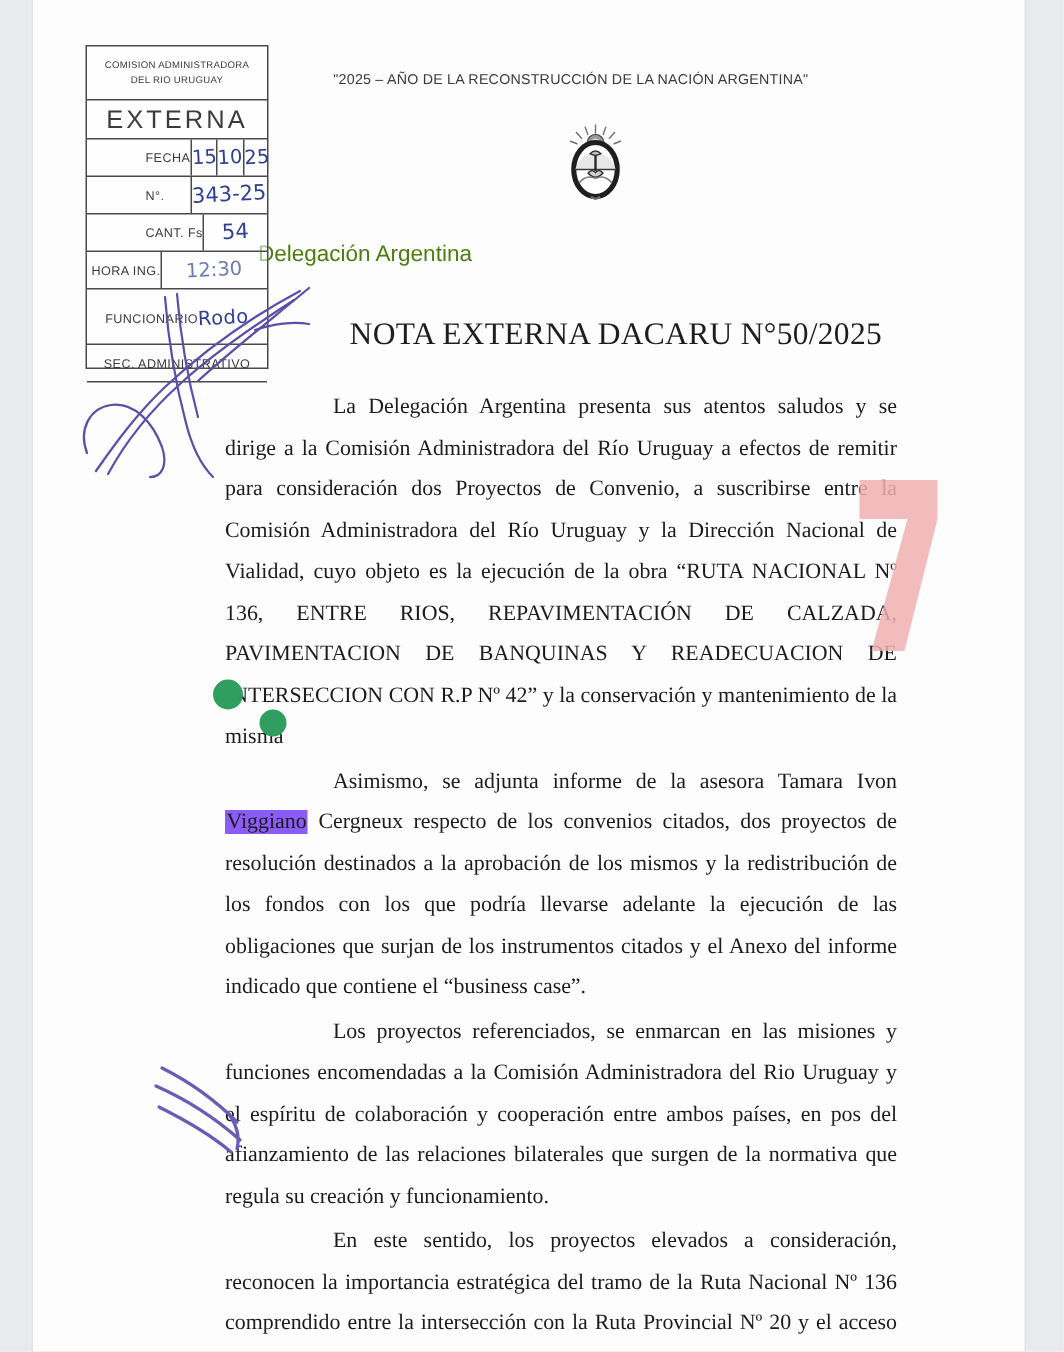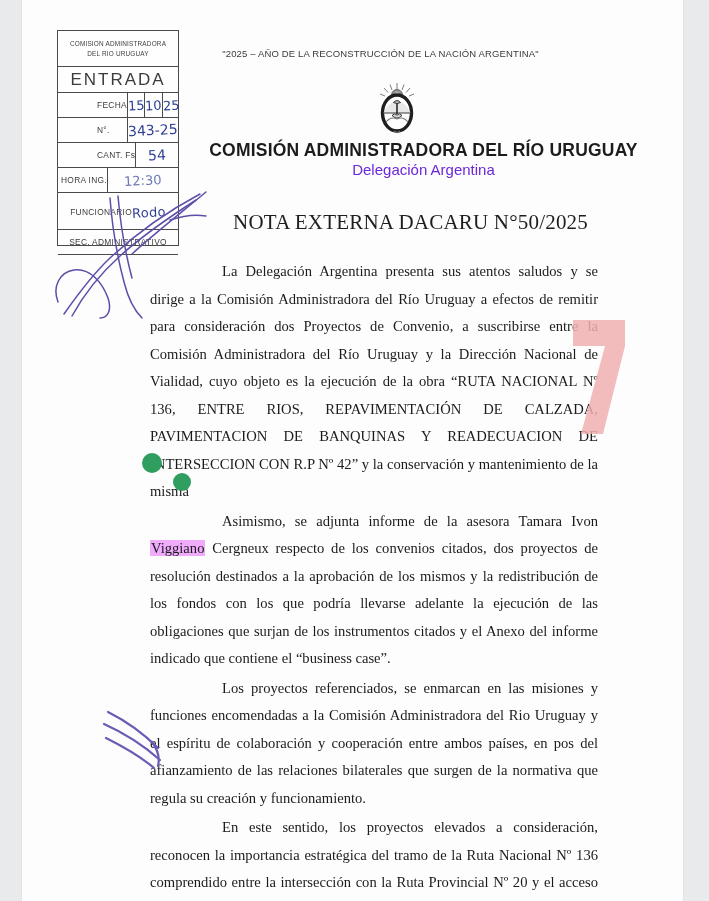--- a/index.html
+++ b/index.html
@@ -65,24 +65,24 @@
     font-size: 17.5px;
     letter-spacing: 0.2px;
     color: #1c1c1c;
     white-space: nowrap;
   }
   .org-sub {
     position: absolute;
     left: 150px;
     right: 8px;
     top: 161px;
-    text-align: center;
+    text-align: left;
     font-family: "Liberation Sans", sans-serif;
     font-size: 15px;
-    color: #6d28d9;
+    color: #4d7c0f;
   }
   .nota {
     position: absolute;
     left: 0;
     right: 95px;
     top: 210px;
     text-align: right;
     font-size: 21px;
     color: #1e1e1e;
     letter-spacing: 0.2px;
@@ -100,21 +100,21 @@
     text-align: justify;
     text-justify: inter-word;
   }
   .body-text p {
     margin: 0 0 2px 0;
     text-indent: 72px;
   }
   .body-text p.last { margin-bottom: 0; }
 
   .hl-green {
-    background: #f0abfc;
+    background: #8b5cf6;
     padding: 0 1px;
   }
 
   
   .watermark-7 {
     position: absolute;
     left: 545px;
     top: 316px;
     width: 62px;
     height: 122px;
@@ -262,21 +262,20 @@
           <line x1="23" y1="20" x2="23" y2="32" stroke="#2a2a2a" stroke-width="1.6"></line>
           <path d="M19.4 20.5 Q23 16.6 26.6 20.5 Q23 22.6 19.4 20.5 Z" fill="#bdbdbd" stroke="#2a2a2a" stroke-width="0.9"></path>
           <path d="M18 33.5 q2.6 -3.2 5 -0.4 q2.4 -2.8 5 0.4 q-2.6 2.6 -5 2.6 q-2.4 0 -5 -2.6 Z" fill="#cfcfcf" stroke="#2a2a2a" stroke-width="0.9"></path>
           <path d="M12 40 q5 -6 11 -3" fill="none" stroke="#7a7a7a" stroke-width="1.1"></path>
           <path d="M34 40 q-5 -6 -11 -3" fill="none" stroke="#7a7a7a" stroke-width="1.1"></path>
           <path d="M20 49 q3 3 6 0" fill="none" stroke="#6a6a6a" stroke-width="1.6"></path>
         </g>
       </svg>
     </div>
 
-    <div class="org-title">COMISIÓN ADMINISTRADORA DEL RÍO URUGUAY</div>
     <div class="org-sub">Delegación Argentina</div>
     <div class="nota">NOTA EXTERNA DACARU N°50/2025</div>
 
     <div class="body-text">
       <p>La Delegación Argentina presenta sus atentos saludos y se dirige a la Comisión Administradora del Río Uruguay a efectos de remitir para consideración dos Proyectos de Convenio, a suscribirse entre la Comisión Administradora del Río Uruguay y la Dirección Nacional de Vialidad, cuyo objeto es la ejecución de la obra “RUTA NACIONAL Nº 136, ENTRE RIOS, REPAVIMENTACIÓN DE CALZADA, PAVIMENTACION DE BANQUINAS Y READECUACION DE INTERSECCION CON R.P Nº 42” y la conservación y mantenimiento de la misma</p>
       <p><span>Asimismo, se adjunta informe de la asesora Tamara Ivon </span><span class="hl-green">Viggiano</span><span> Cergneux respecto de los convenios citados, dos proyectos de resolución destinados a la aprobación de los mismos y la redistribución de los fondos con los que podría llevarse adelante la ejecución de las obligaciones que surjan de los instrumentos citados y el Anexo del informe indicado que contiene el “business case”.</span></p>
       <p>Los proyectos referenciados, se enmarcan en las misiones y funciones encomendadas a la Comisión Administradora del Rio Uruguay y el espíritu de colaboración y cooperación entre ambos países, en pos del afianzamiento de las relaciones bilaterales que surgen de la normativa que regula su creación y funcionamiento.</p>
       <p class="last">En este sentido, los proyectos elevados a consideración, reconocen la importancia estratégica del tramo de la Ruta Nacional Nº 136 comprendido entre la intersección con la Ruta Provincial Nº 20 y el acceso al Puente Internacional General San Martín, tanto en términos de conectividad</p>
     </div>
 
@@ -287,21 +286,21 @@
     </div>
 
     <div class="dot dot-a"></div>
     <div class="dot dot-b"></div>
 
     <div class="stamp">
       <div class="stamp-row stamp-head">
         <span>COMISION ADMINISTRADORA</span>
         <span>DEL RIO URUGUAY</span>
       </div>
-      <div class="stamp-row stamp-entrada">ENTRADA</div>
+      <div class="stamp-row stamp-entrada">EXTERNA</div>
 
       <div class="stamp-row stamp-r">
         <div class="vline lbl-w">
             <span class="cell-label">FECHA</span>
           </div>
         <div class="vline date-c">
             <span class="hand">15</span>
           </div>
         <div class="vline date-c">
             <span class="hand">10</span>

